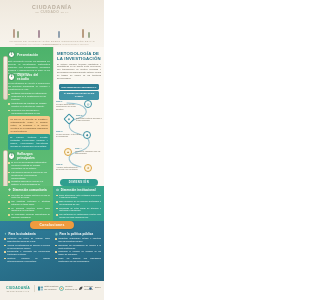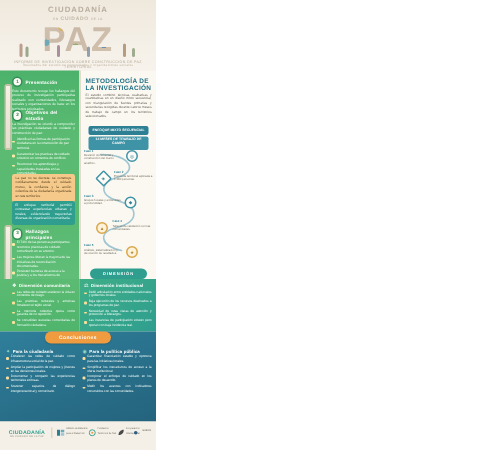--- a/index.html
+++ b/index.html
@@ -146,23 +146,20 @@
 <div id="poster">
 
   <div class="header">
     <div class="hdr-line1">CIUDADANÍA</div>
     <div class="hdr-line2">
       <span class="sm">EN</span>
       <span>CUIDADO</span>
       <span class="sm">DE LA</span>
     </div>
 
-    <div class="paz-wrap">
-      <div class="paz-word">PAZ</div>
-    </div>
     <div class="figs">
       <div class="fig" style="left:3px;top:13px;height:9px;background:#b08f7a;"></div>
       <div class="fig" style="left:7px;top:15px;height:7px;background:#8a9c7a;"></div>
       <div class="fig" style="left:28px;top:14px;height:8px;background:#9c7f8e;"></div>
       <div class="fig" style="left:48px;top:15px;height:7px;background:#7f93a5;"></div>
       <div class="fig" style="left:72px;top:13px;height:9px;background:#ad8d6d;"></div>
       <div class="fig" style="left:78px;top:16px;height:6px;background:#8fa07f;"></div>
     </div>
 
     <div class="hdr-sub">INFORME DE INVESTIGACIÓN SOBRE CONSTRUCCIÓN DE PAZ TERRITORIAL</div>

